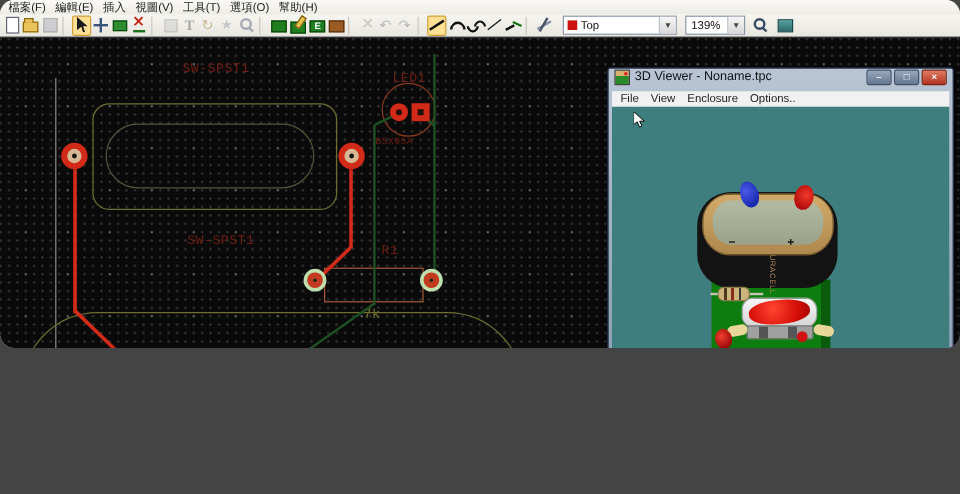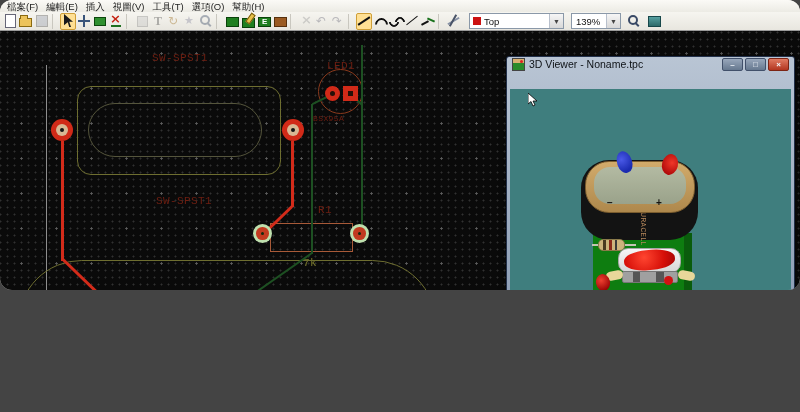--- a/index.html
+++ b/index.html
@@ -302,20 +302,26 @@
   <div id="viewer-window">
     <div id="viewer-titlebar">
       <span class="win-icon"></span>
       <span id="viewer-title">3D Viewer - Noname.tpc</span>
       <span id="win-buttons">
         <button class="win-btn">–</button>
         <button class="win-btn">□</button>
         <button class="win-btn close">×</button>
       </span>
     </div>
+    <div id="viewer-menubar">
+        <span class="vmenu-item">File</span>
+        <span class="vmenu-item">View</span>
+        <span class="vmenu-item">Enclosure</span>
+        <span class="vmenu-item">Options..</span>
+      </div>
     <div id="viewport">
       <div class="pcb3d"></div>
       <div class="bat-body"></div>
       <div class="bat-label"></div>
       <div class="bat-brand">DURACELL</div>
       <div class="bat-top"></div>
       <div class="bat-top-inner"></div>
       <div class="bat-minus">−</div>
       <div class="bat-plus">+</div>
       <div class="led-blue"></div>

